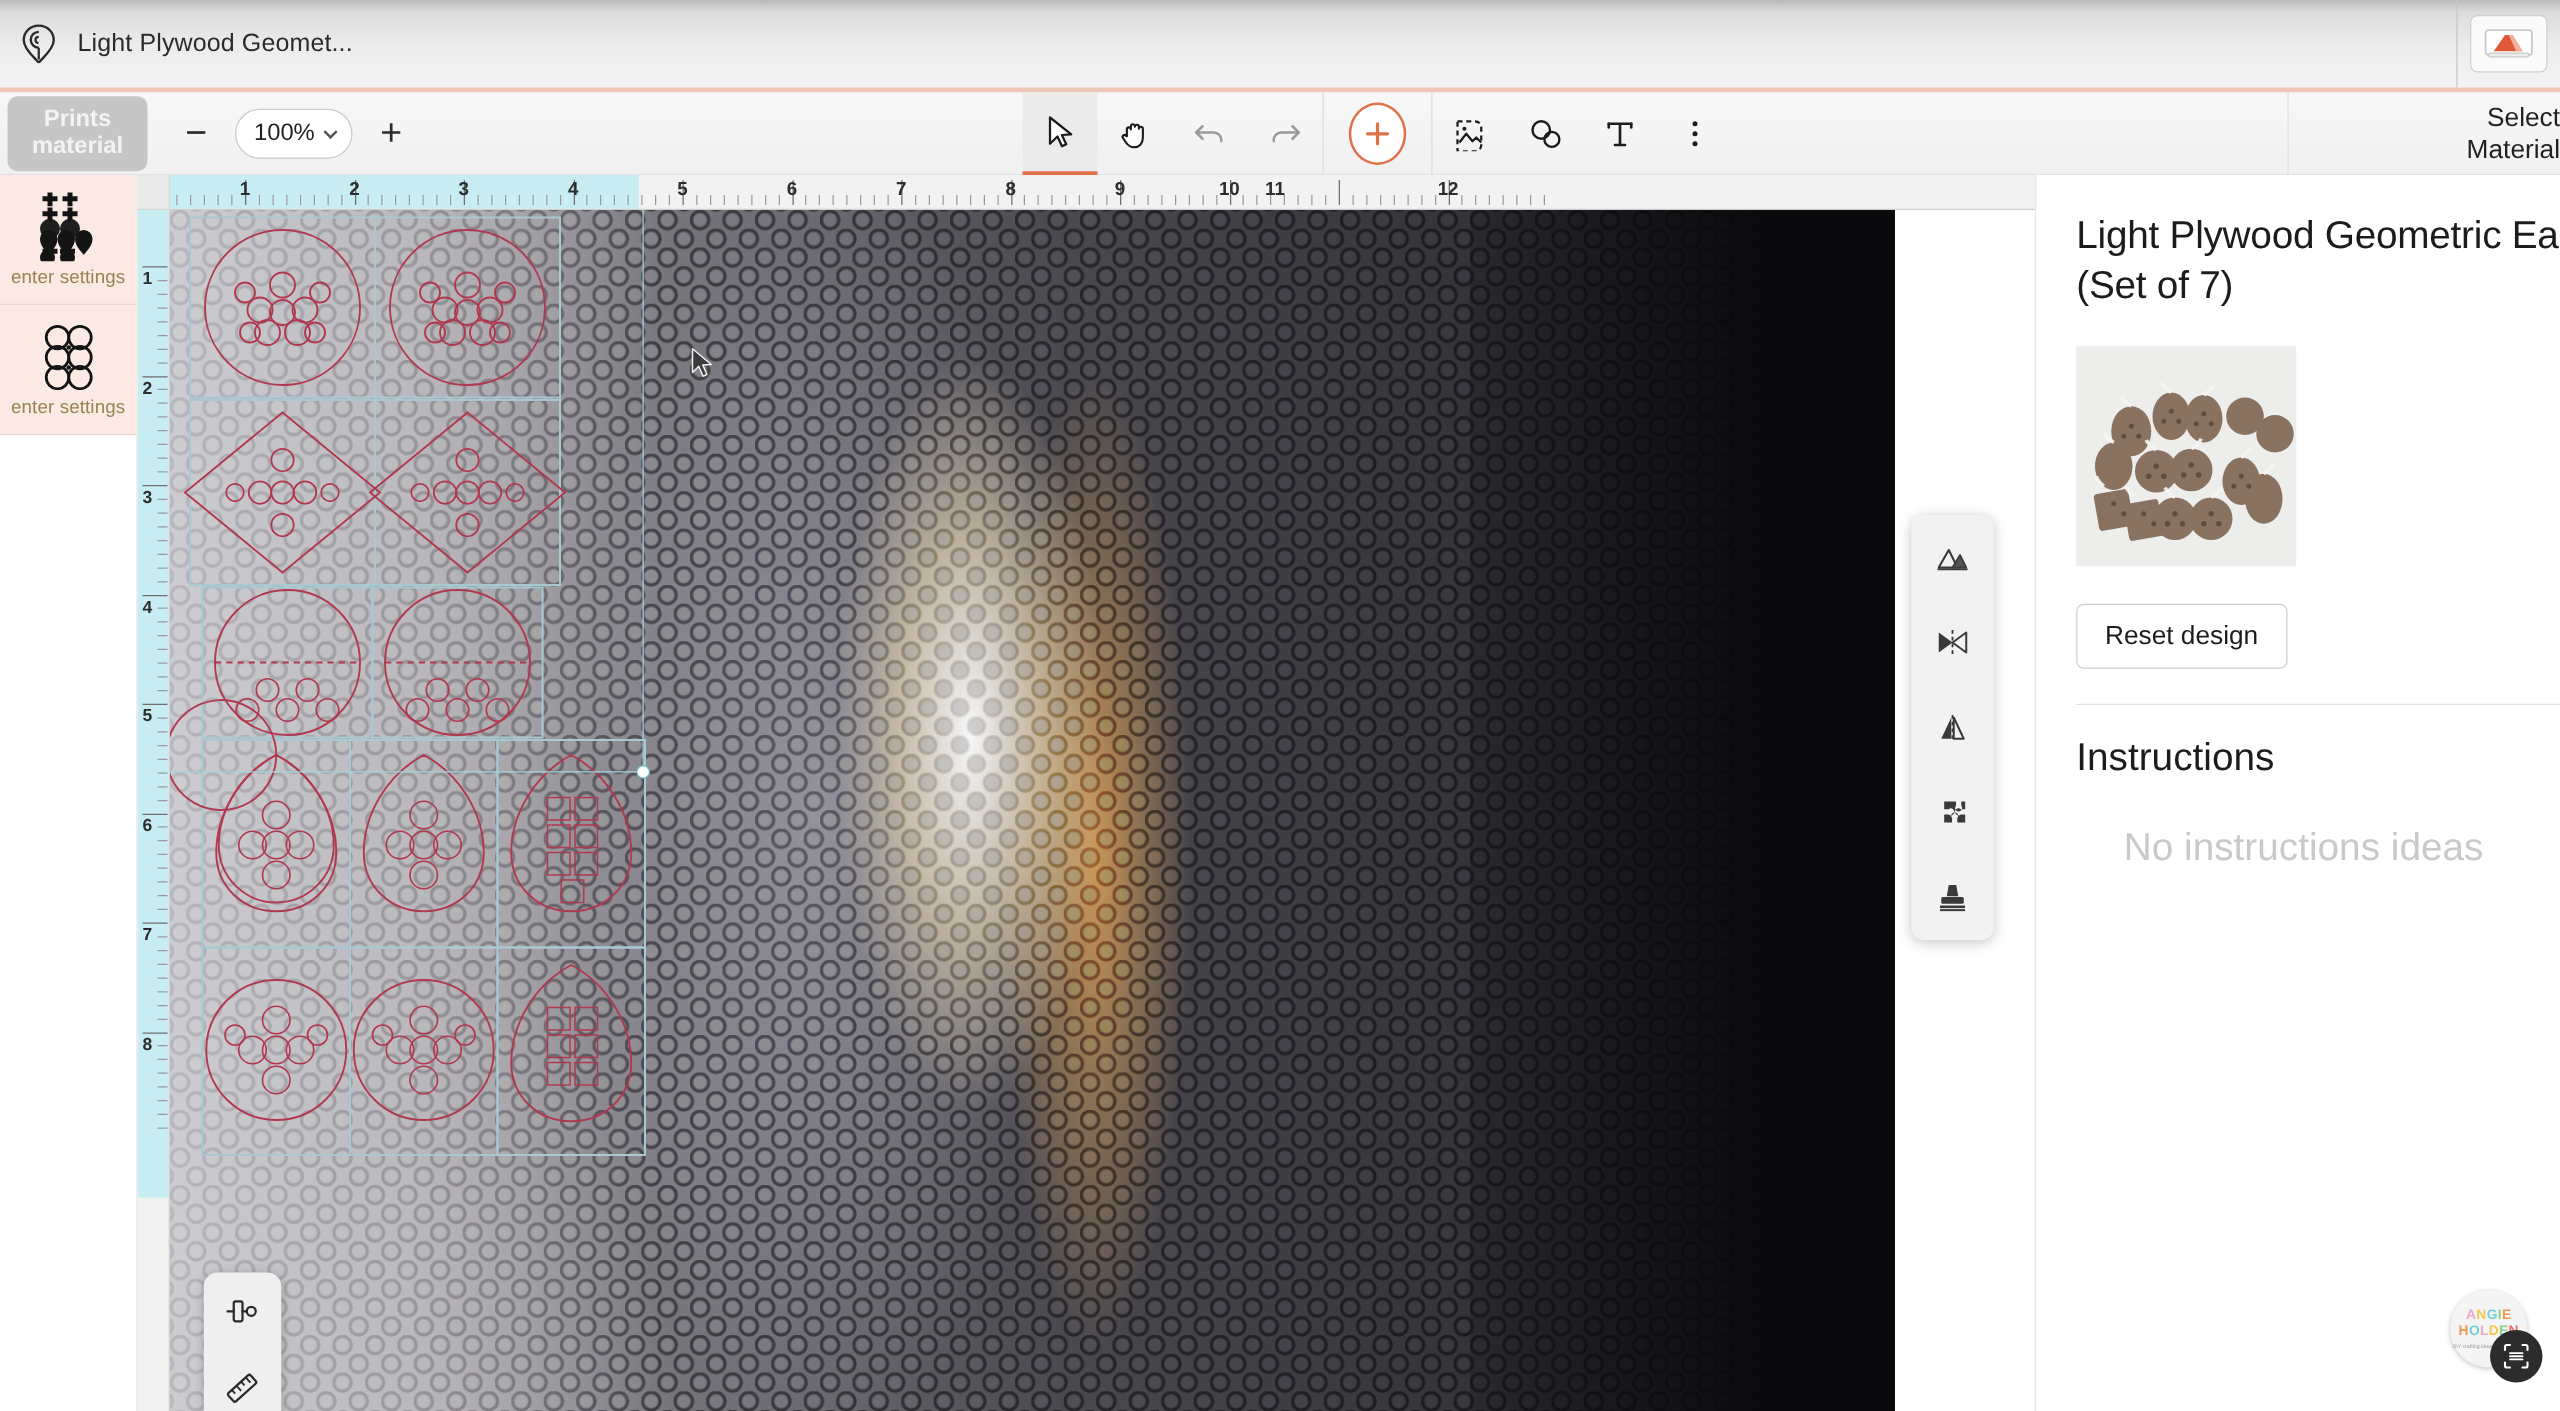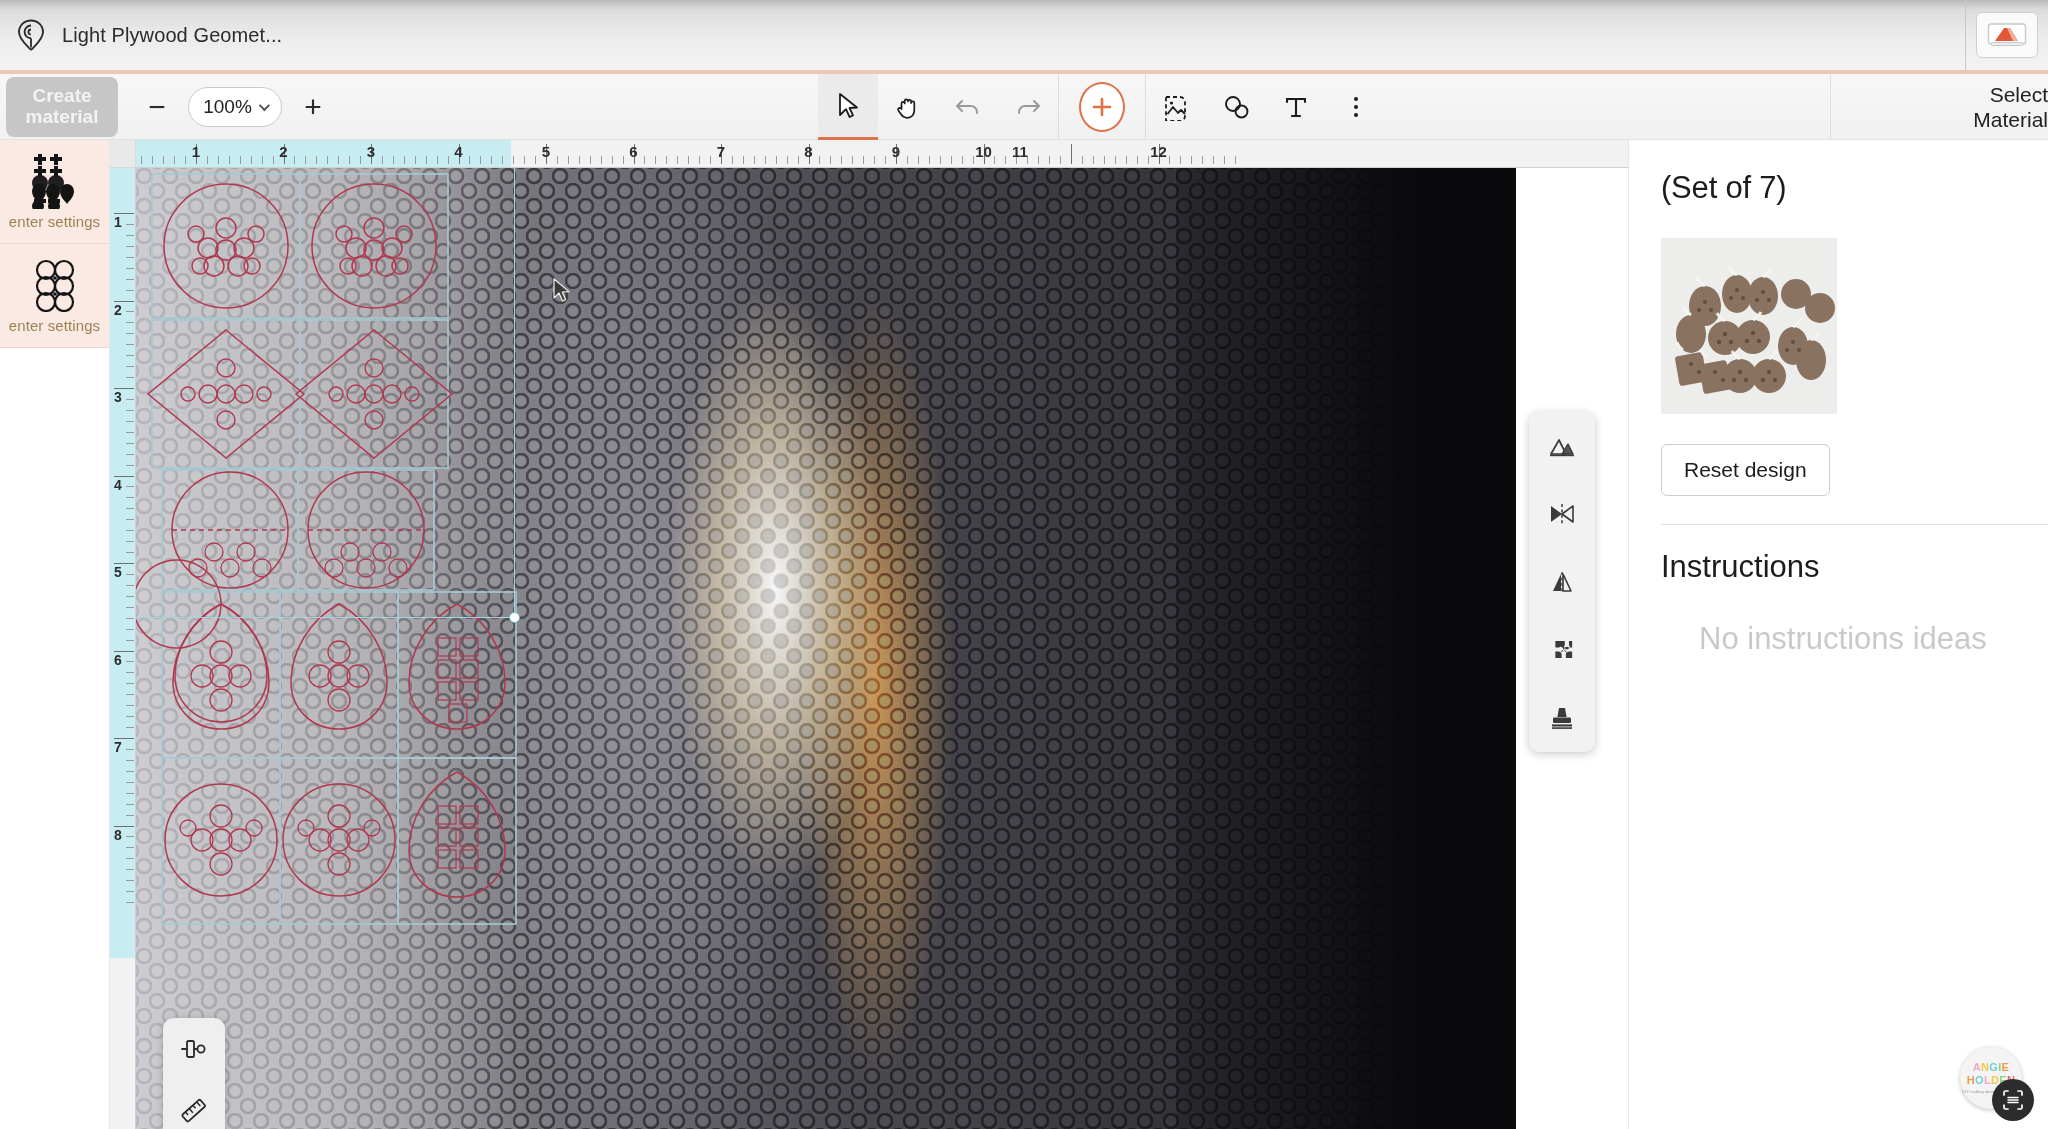--- a/index.html
+++ b/index.html
@@ -186,21 +186,21 @@
   .reset-btn {
     margin-top: 30px; display:inline-block; padding: 13px 22px;
     border:1px solid #cdcdcd; border-radius: 6px; background:#fff;
     font-size: 21px; color:#1c1c1c; cursor:pointer;
   }
   .rp-rule { margin-top: 28px; width: 420px; height:1px; background:#e0e0e0; }
   .rp-section { margin-top: 24px; font-size: 31px; color:#1c1c1c; }
   .rp-empty { margin-top: 36px; margin-left: 38px; font-size: 31px; color:#c9c9c9; white-space:nowrap;}
 
   
-  .watermark { position:absolute; right: 14px; bottom: 8px; width: 74px; height:74px; }
+  .watermark { position:absolute; right: 14px; bottom: 23px; width: 74px; height:74px; }
   .wm-circle {
     position:absolute; left:0; top:0; width:62px;height:62px;border-radius:50%;
     background:#f4f4f4; box-shadow:0 1px 4px rgba(0,0,0,.25);
     display:flex;flex-direction:column;align-items:center;justify-content:center;
   }
   .wm-l1 { font-size: 11px; font-weight:700; letter-spacing:.3px; line-height:1;}
   .wm-l2 { font-size: 11px; font-weight:700; letter-spacing:.3px; line-height:1; margin-top:2px;}
   .wm-l3 { font-size: 4.2px; color:#9a9a9a; margin-top:2.5px; }
   .wm-badge {
     position:absolute; right:0; bottom:0; width: 42px;height:42px;border-radius:50%;
@@ -232,21 +232,21 @@
           <path d="M8 21 L17 8 L23 8 L31 21 Z" fill="#e0583a"></path>
           <path d="M20 8 L26 21 L31 21 L23 8 Z" fill="#f2b09b"></path>
           <rect x="4" y="22.5" width="32" height="3" rx="1.4" fill="#ededed" stroke="#c9c9c9" stroke-width="1"></rect>
         </svg>
       </div>
     </div>
   </div>
 
   <div class="toolbar">
     <div class="material-chip">
-      <span>Create</span>
+      <span>Prints</span>
       <span>material</span>
     </div>
 
     <div class="zoom-group">
       <div class="zoom-btn">−</div>
       <div class="zoom-pill">
         <span>100%</span>
         <span class="pill-caret"></span>
       </div>
       <div class="zoom-btn">+</div>
@@ -767,20 +767,21 @@
       <svg width="28" height="26" viewBox="0 0 28 26">
         <g transform="rotate(-42 14 13)">
           <rect x="2" y="8" width="24" height="9" rx="1.6" fill="none" stroke="#2a2a2a" stroke-width="1.8"></rect>
           <path d="M7 8 V12 M12 8 V13.6 M17 8 V12 M22 8 V13.6" stroke="#2a2a2a" stroke-width="1.5"></path>
         </g>
       </svg>
     </div>
   </div>
 
   <div class="rpanel">
+    <div class="rp-title">Light Plywood Geometric Ea</div>
     <div class="rp-title">(Set of 7)</div>
 
     <div class="rp-meta-row">
       <div class="rp-thumb">
         <svg viewBox="0 0 176 176" width="176" height="176">
           <rect width="176" height="176" fill="#ededeb"></rect>
           <g fill="#8a7260">
             <ellipse cx="44" cy="68" rx="16" ry="20"></ellipse>
             <ellipse cx="30" cy="96" rx="15" ry="19"></ellipse>
             <ellipse cx="76" cy="56" rx="15" ry="19"></ellipse>

